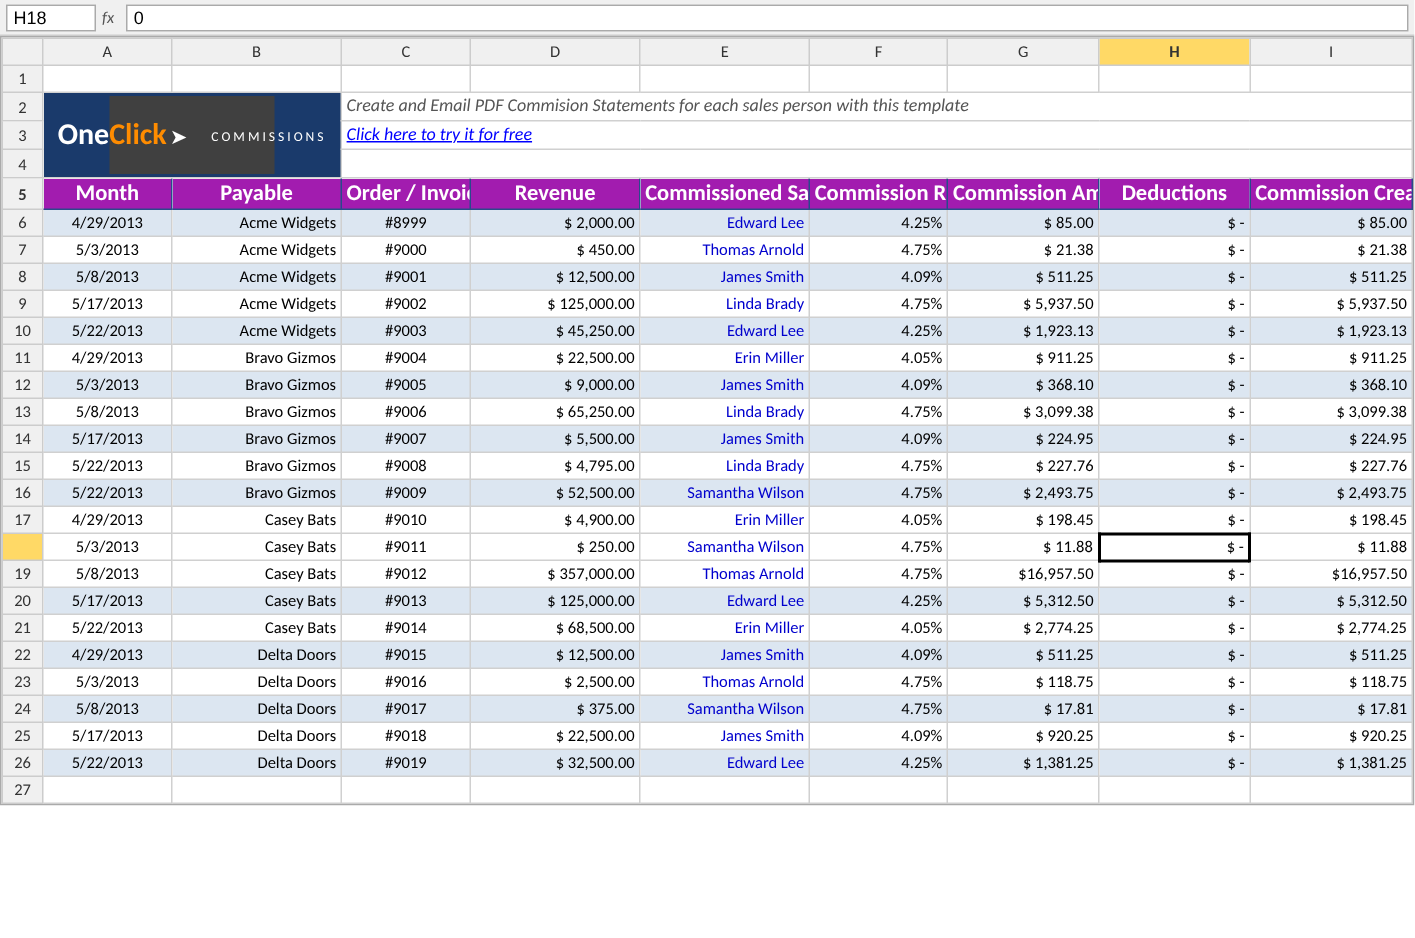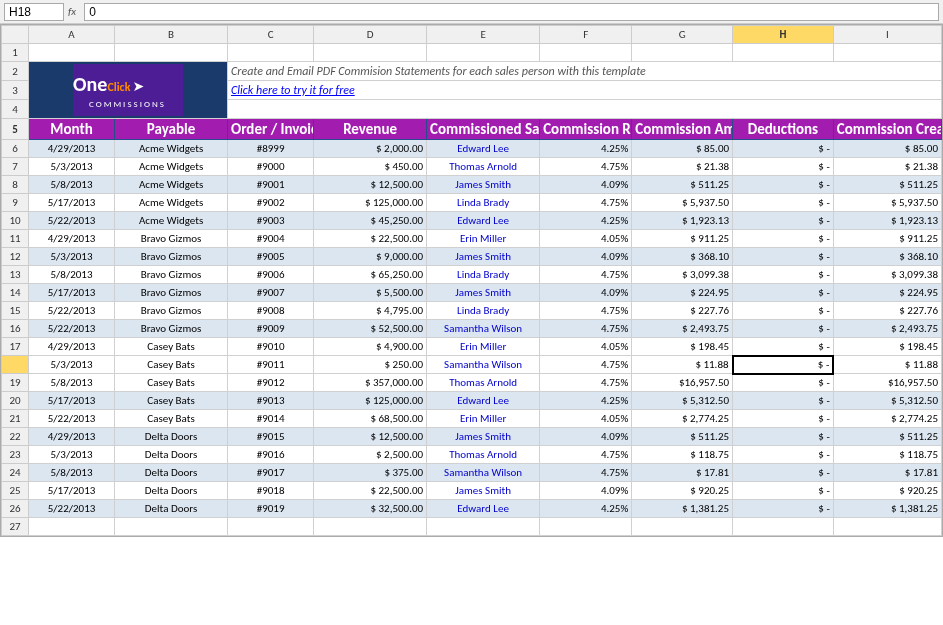--- a/index.html
+++ b/index.html
@@ -90,34 +90,34 @@
       white-space: nowrap;
     }
 
     
     .logo-cell {
       background: #1a3a6b;
       text-align: center;
       padding: 2px;
     }
     .logo-box {
-      background: #4c1d95;
+      background: #404040;
       display: inline-flex;
-      flex-direction: column;
-      align-items: flex-start;
+      flex-direction: row;
+      align-items: center;
       justify-content: center;
       width: 110px;
       height: 52px;
     }
     .logo-top {
       display: flex;
       align-items: baseline;
     }
     .logo-one { color: white; font-size: 20px; font-weight: bold; }
-    .logo-click { color: #ff8c00; font-size: 12px; font-weight: bold; }
+    .logo-click { color: #ff8c00; font-size: 20px; font-weight: bold; }
     .logo-cursor { color: white; font-size: 14px; margin-left: 2px; }
     .logo-bottom { color: white; font-size: 9px; letter-spacing: 2px; margin-top: 2px; margin-left: 16px; }
 
     
     .header-row td {
       background: #a21caf;
       color: white;
       font-weight: bold;
       text-align: center;
       font-size: 15px;
@@ -141,21 +141,21 @@
     }
     .promo-link {
       color: #0000ff;
       text-decoration: underline;
       cursor: pointer;
     }
 
     
     .num { text-align: right; }
     .center { text-align: center; }
-    .left { text-align: center; margin-top: 44px; }
+    .left { text-align: right; margin-top: 44px; }
 
     
     td.active-cell {
       border: 2px solid #000;
     }
   </style>
 </head>
 <body>
 
 <div class="formula-bar">

